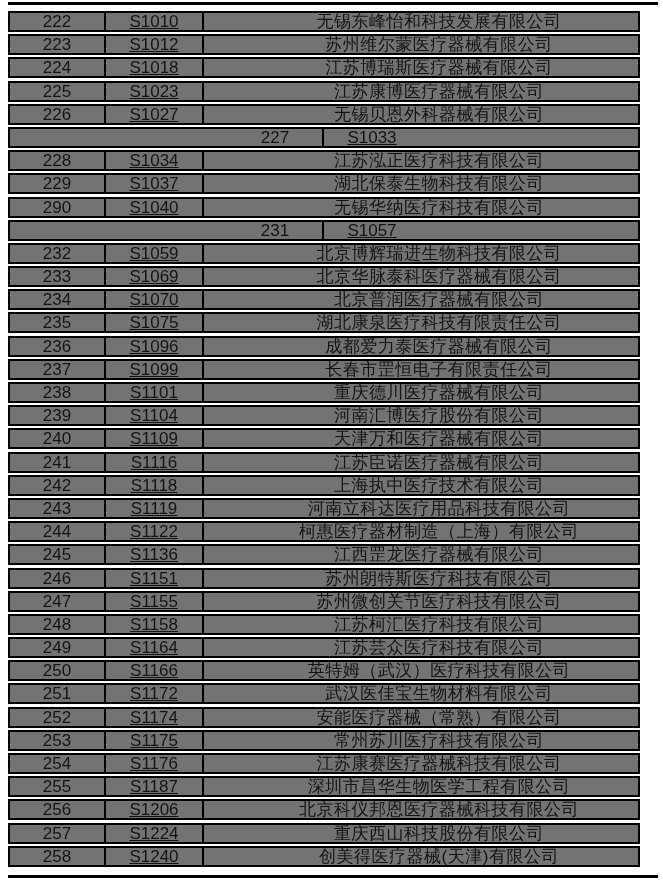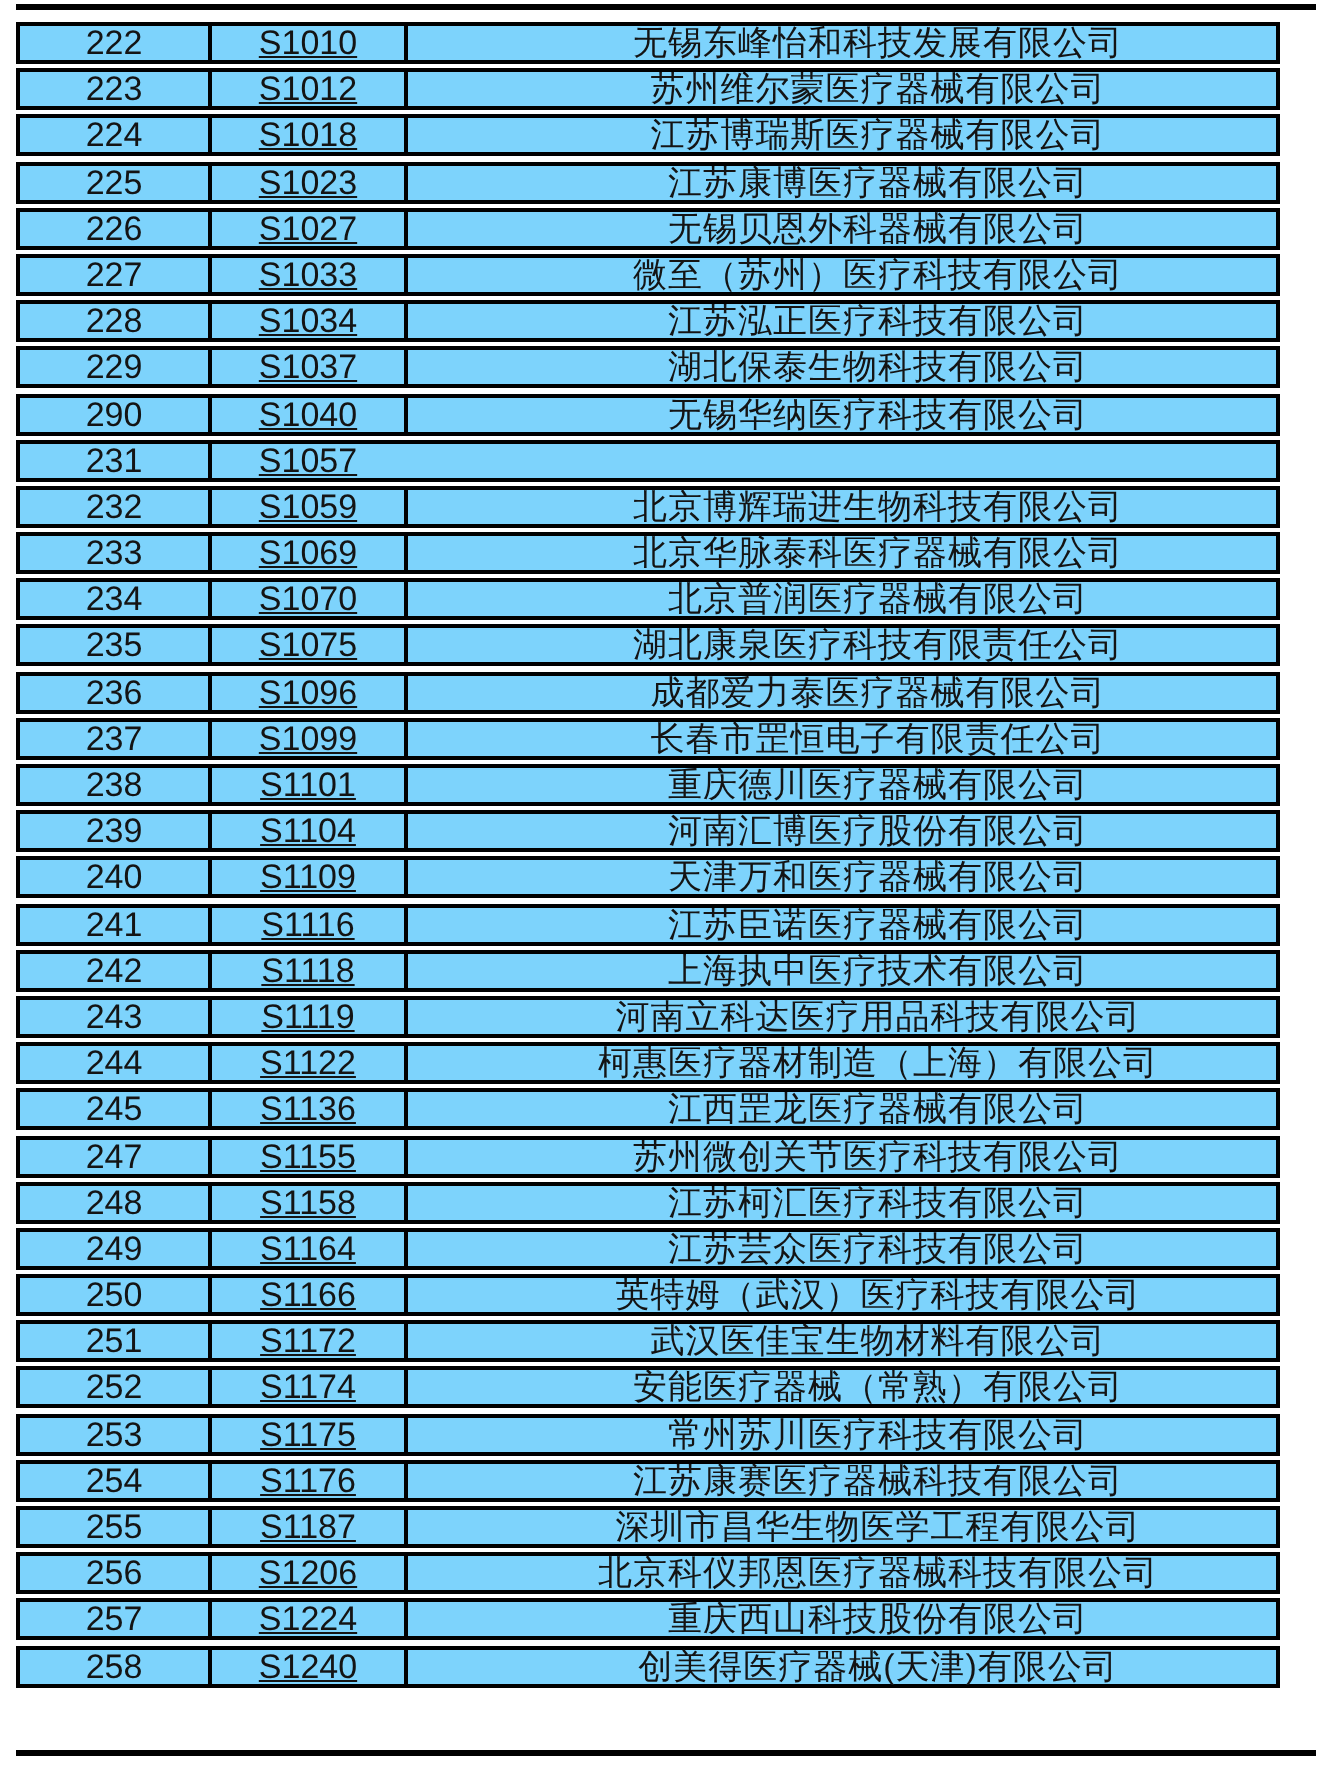--- a/index.html
+++ b/index.html
@@ -31,23 +31,24 @@
     top: 11px;
     width: 632px;
     display: flex;
     flex-direction: column;
     gap: 2.2px;
   }
   .t-row {
     box-sizing: border-box;
     height: 21px;
     border: 2px solid #000000;
-    background: #7dd3fc;
+    background: #737373;
     display: flex;
     align-items: stretch;
+    justify-content: center;
   }
   .cell {
     display: flex;
     align-items: center;
     justify-content: center;
     font-size: 17px;
     line-height: 17px;
     white-space: nowrap;
     overflow: visible;
     color: #141414;
@@ -83,21 +84,20 @@
     <div class="cell c-name">江苏康博医疗器械有限公司</div>
   </div>
     <div class="t-row">
     <div class="cell c-no">226</div>
     <div class="cell c-code">S1027</div>
     <div class="cell c-name">无锡贝恩外科器械有限公司</div>
   </div>
     <div class="t-row">
     <div class="cell c-no">227</div>
     <div class="cell c-code">S1033</div>
-    <div class="cell c-name">微至（苏州）医疗科技有限公司</div>
   </div>
     <div class="t-row">
     <div class="cell c-no">228</div>
     <div class="cell c-code">S1034</div>
     <div class="cell c-name">江苏泓正医疗科技有限公司</div>
   </div>
     <div class="t-row">
     <div class="cell c-no">229</div>
     <div class="cell c-code">S1037</div>
     <div class="cell c-name">湖北保泰生物科技有限公司</div>
@@ -175,20 +175,25 @@
     <div class="cell c-no">244</div>
     <div class="cell c-code">S1122</div>
     <div class="cell c-name">柯惠医疗器材制造（上海）有限公司</div>
   </div>
     <div class="t-row">
     <div class="cell c-no">245</div>
     <div class="cell c-code">S1136</div>
     <div class="cell c-name">江西罡龙医疗器械有限公司</div>
   </div>
     <div class="t-row">
+    <div class="cell c-no">246</div>
+    <div class="cell c-code">S1151</div>
+    <div class="cell c-name">苏州朗特斯医疗科技有限公司</div>
+  </div>
+    <div class="t-row">
     <div class="cell c-no">247</div>
     <div class="cell c-code">S1155</div>
     <div class="cell c-name">苏州微创关节医疗科技有限公司</div>
   </div>
     <div class="t-row">
     <div class="cell c-no">248</div>
     <div class="cell c-code">S1158</div>
     <div class="cell c-name">江苏柯汇医疗科技有限公司</div>
   </div>
     <div class="t-row">

